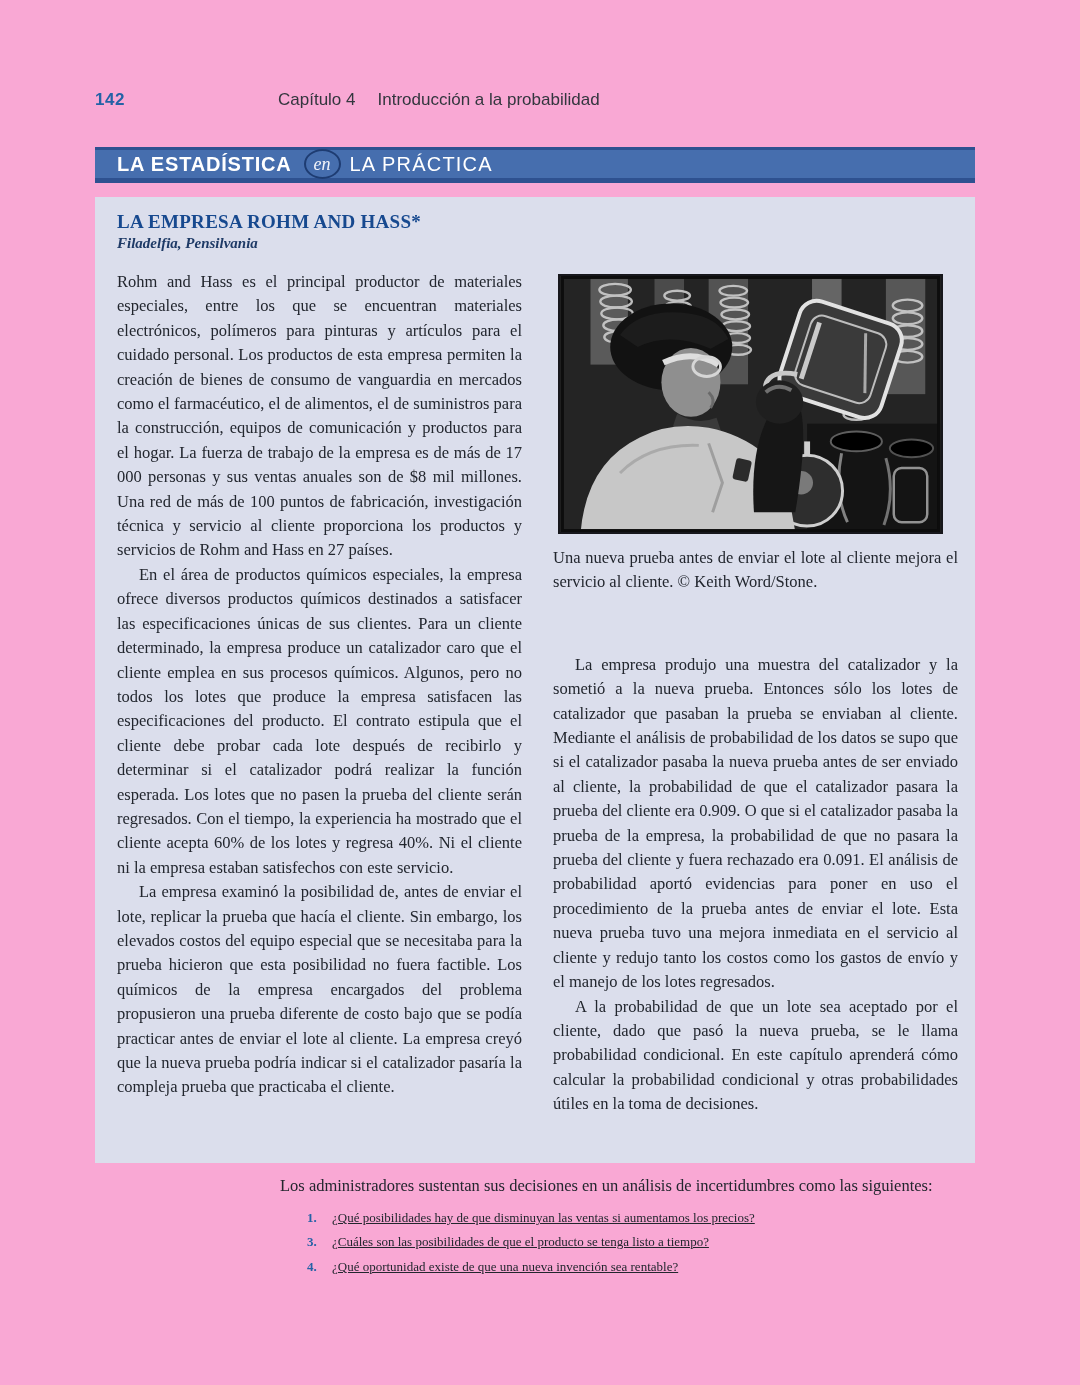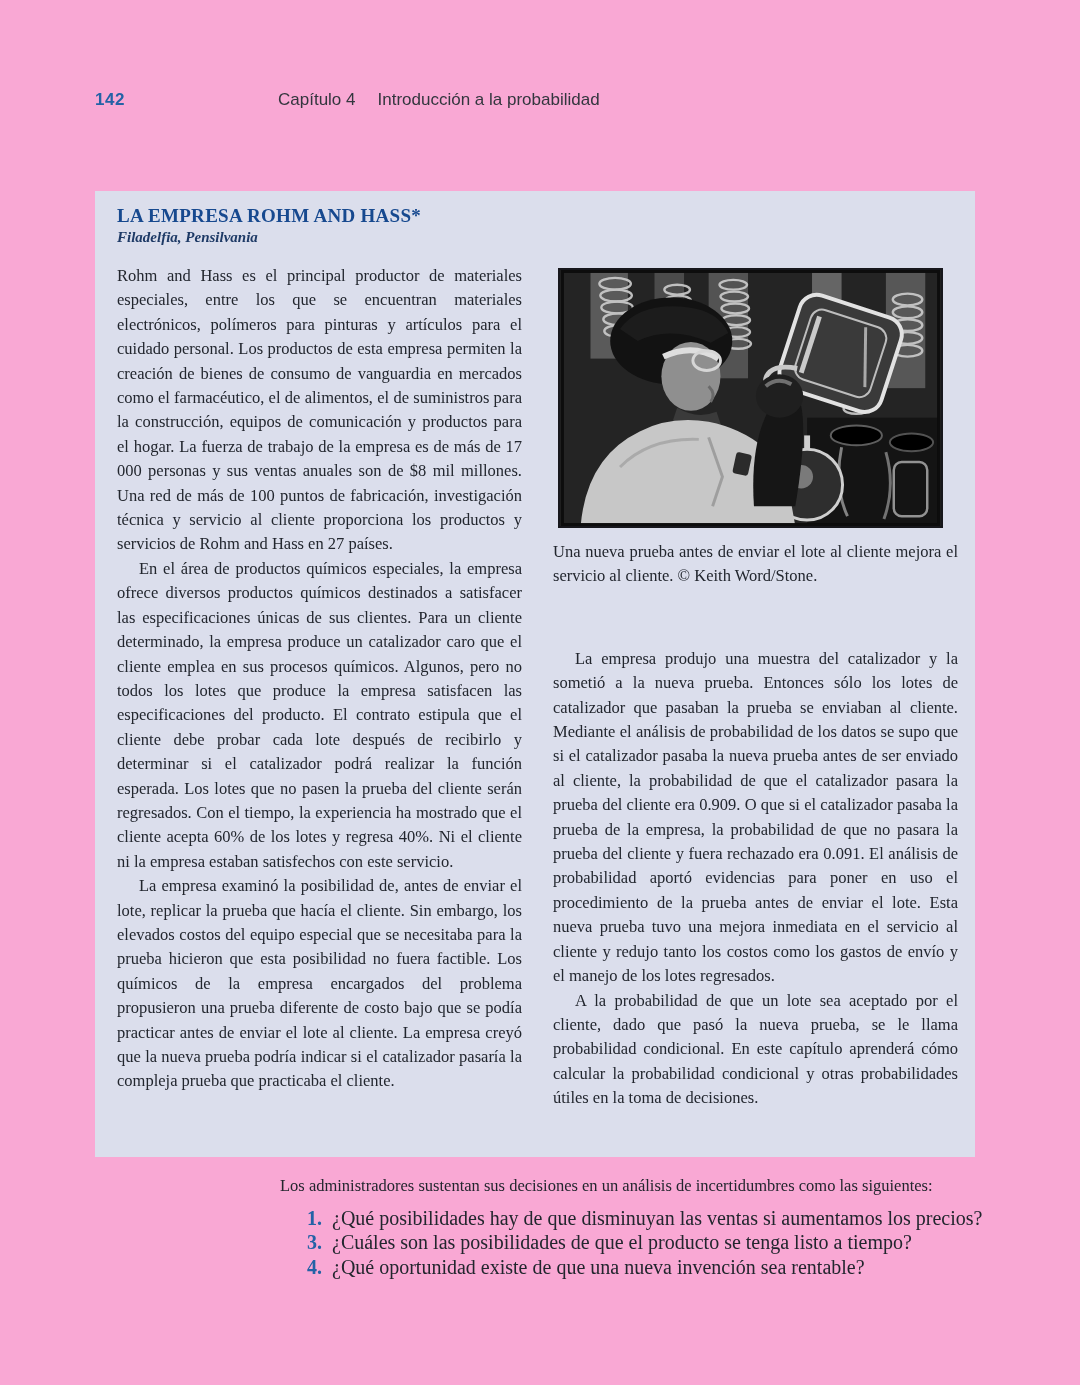--- a/index.html
+++ b/index.html
@@ -65,21 +65,21 @@
   }
   .banner-part2 {
     font-family: "Liberation Sans", sans-serif;
     font-weight: 400;
     font-size: 20px;
     letter-spacing: 1.2px;
   }
   
   .case-box {
     position: absolute;
-    left: 95px; top: 191px;
+    left: 95px; top: 197px;
     width: 880px;
     min-height: 966px;
     background: #dbdeec;
     padding: 14px 17px 22px 22px;
   }
   .article-title {
     font-size: 19px;
     font-weight: 600;
     color: #17498f;
     letter-spacing: 0.3px;
@@ -143,43 +143,51 @@
     font-size: 16.5px;
     white-space: nowrap;
     color: #22262e;
   }
   .question-list {
     list-style: none;
     margin-top: 10px;
     padding-left: 27px;
   }
   .question-list li {
-    font-size: 20px;
+    font-size: 13px;
     line-height: 24.4px;
     white-space: nowrap;
+    text-decoration: underline;
   }
   .q-num {
     font-weight: bold;
     color: #2462a6;
     display: inline-block;
     min-width: 16px;
     margin-right: 9px;
   }
 </style>
 </head>
 <body>
 
 <div class="page">
 
   <div class="running-head">
     <span class="page-num">142</span>
     <span class="chapter-label">Capítulo 4</span>
     <span class="chapter-title">Introducción a la probabilidad</span>
   </div>
 
+  <div class="banner">
+    <span class="banner-part1">LA ESTADÍSTICA</span>
+    <span class="banner-oval">
+        <span>en</span>
+      </span>
+    <span class="banner-part2">LA PRÁCTICA</span>
+  </div>
 
   <div class="case-box">
     <h2 class="article-title">LA EMPRESA ROHM AND HASS*</h2>
     <div class="article-location">Filadelfia, Pensilvania</div>
 
     <div class="columns">
 
       <div class="col">
         <p>Rohm and Hass es el principal productor de materiales especiales, entre los que se encuentran materiales electrónicos, polímeros para pinturas y artículos para el cuidado personal. Los productos de esta empresa permiten la creación de bienes de consumo de vanguardia en mercados como el farmacéutico, el de alimentos, el de suministros para la construcción, equipos de comunicación y productos para el hogar. La fuerza de trabajo de la empresa es de más de 17 000 personas y sus ventas anuales son de $8 mil millones. Una red de más de 100 puntos de fabricación, investigación técnica y servicio al cliente proporciona los productos y servicios de Rohm and Hass en 27 países.</p>
         <p class="indent">En el área de productos químicos especiales, la empresa ofrece diversos productos químicos destinados a satisfacer las especificaciones únicas de sus clientes. Para un cliente determinado, la empresa produce un catalizador caro que el cliente emplea en sus procesos químicos. Algunos, pero no todos los lotes que produce la empresa satisfacen las especificaciones del producto. El contrato estipula que el cliente debe probar cada lote después de recibirlo y determinar si el catalizador podrá realizar la función esperada. Los lotes que no pasen la prueba del cliente serán regresados. Con el tiempo, la experiencia ha mostrado que el cliente acepta 60% de los lotes y regresa 40%. Ni el cliente ni la empresa estaban satisfechos con este servicio.</p>

